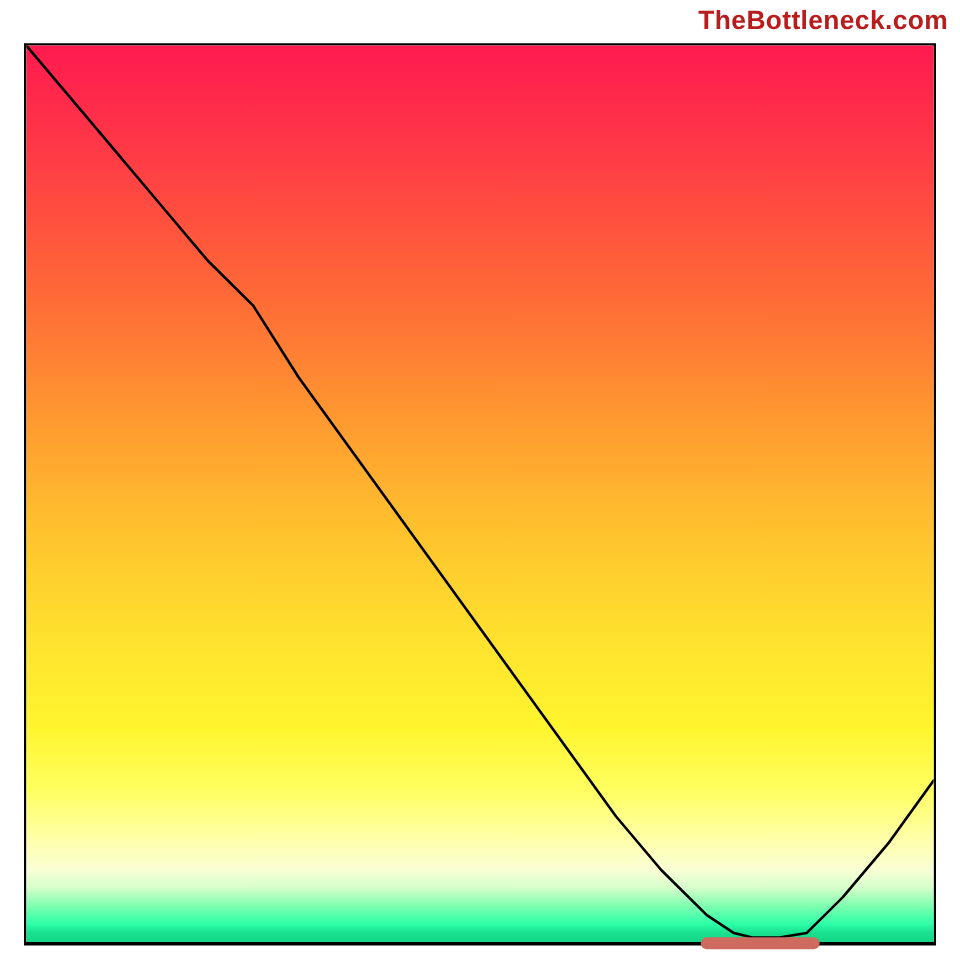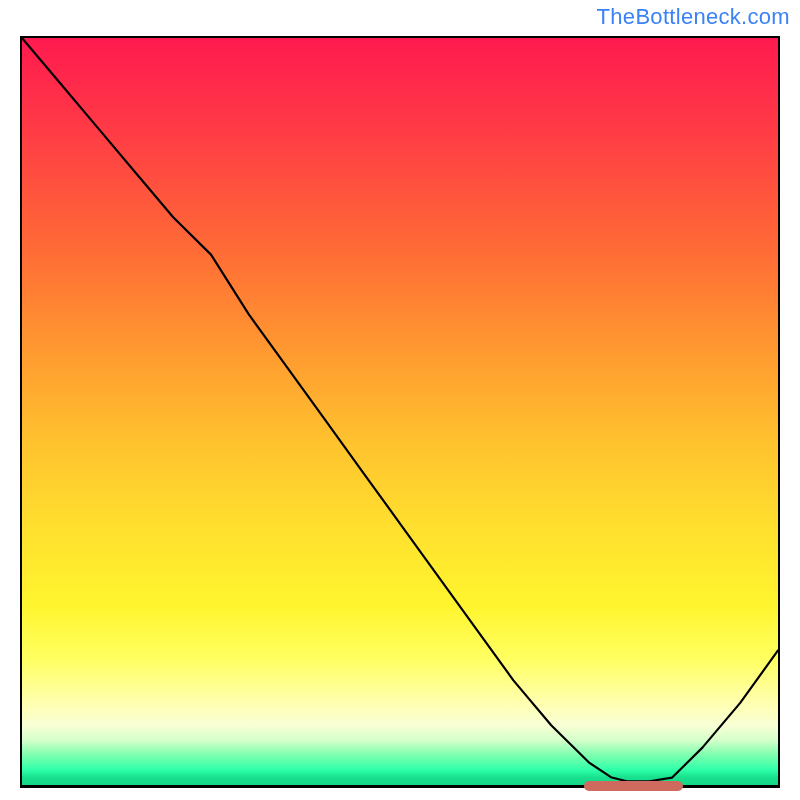--- a/index.html
+++ b/index.html
@@ -4,22 +4,22 @@
 <style>
   * { margin: 0; padding: 0; box-sizing: border-box; }
   html, body { width: 800px; height: 800px; overflow: hidden; }
   body { background: #ffffff; position: relative; font-family: Arial, Helvetica, sans-serif; }
 
   .watermark {
     position: absolute;
     top: 4px;
     right: 10px;
     font-size: 22px;
-    font-weight: 400;
-    color: #3b82f6;
+    font-weight: 700;
+    color: #b91c1c;
     letter-spacing: 0.3px;
   }
 
   .plot-wrap {
     position: absolute;
     left: 20px;
     top: 36px;
     width: 760px;
     height: 752px;
     border-top: 2px solid #000;

